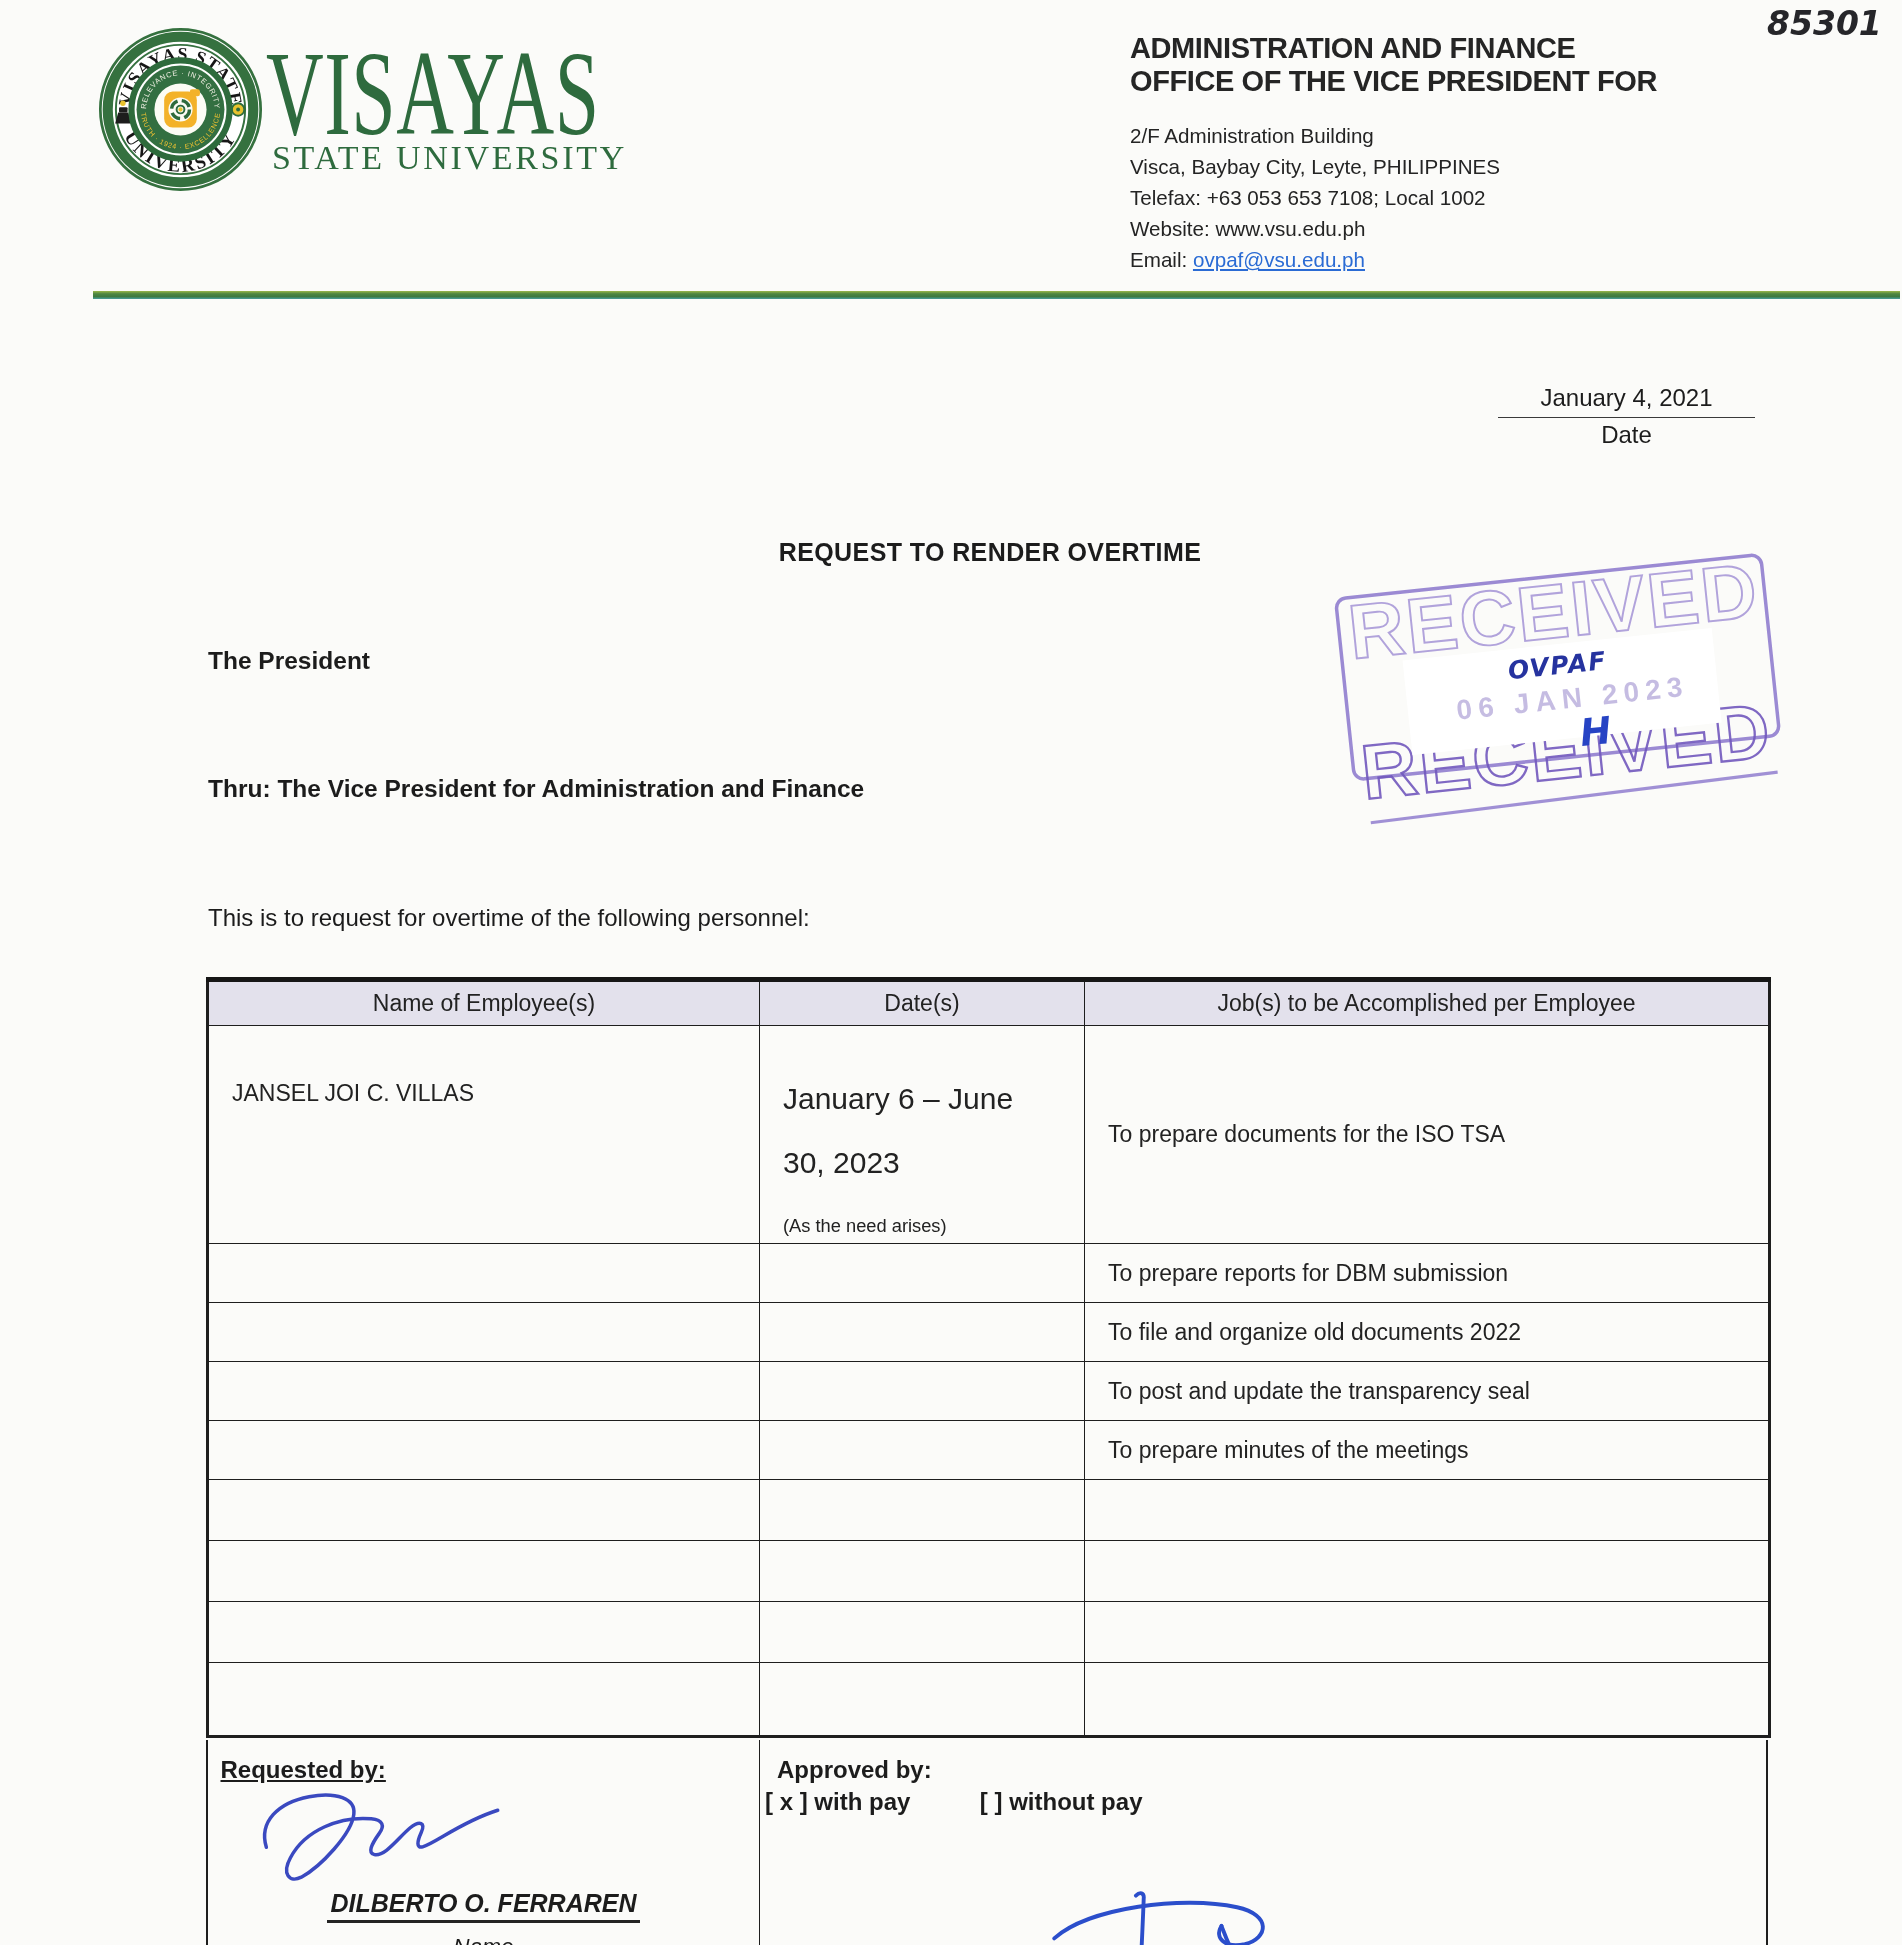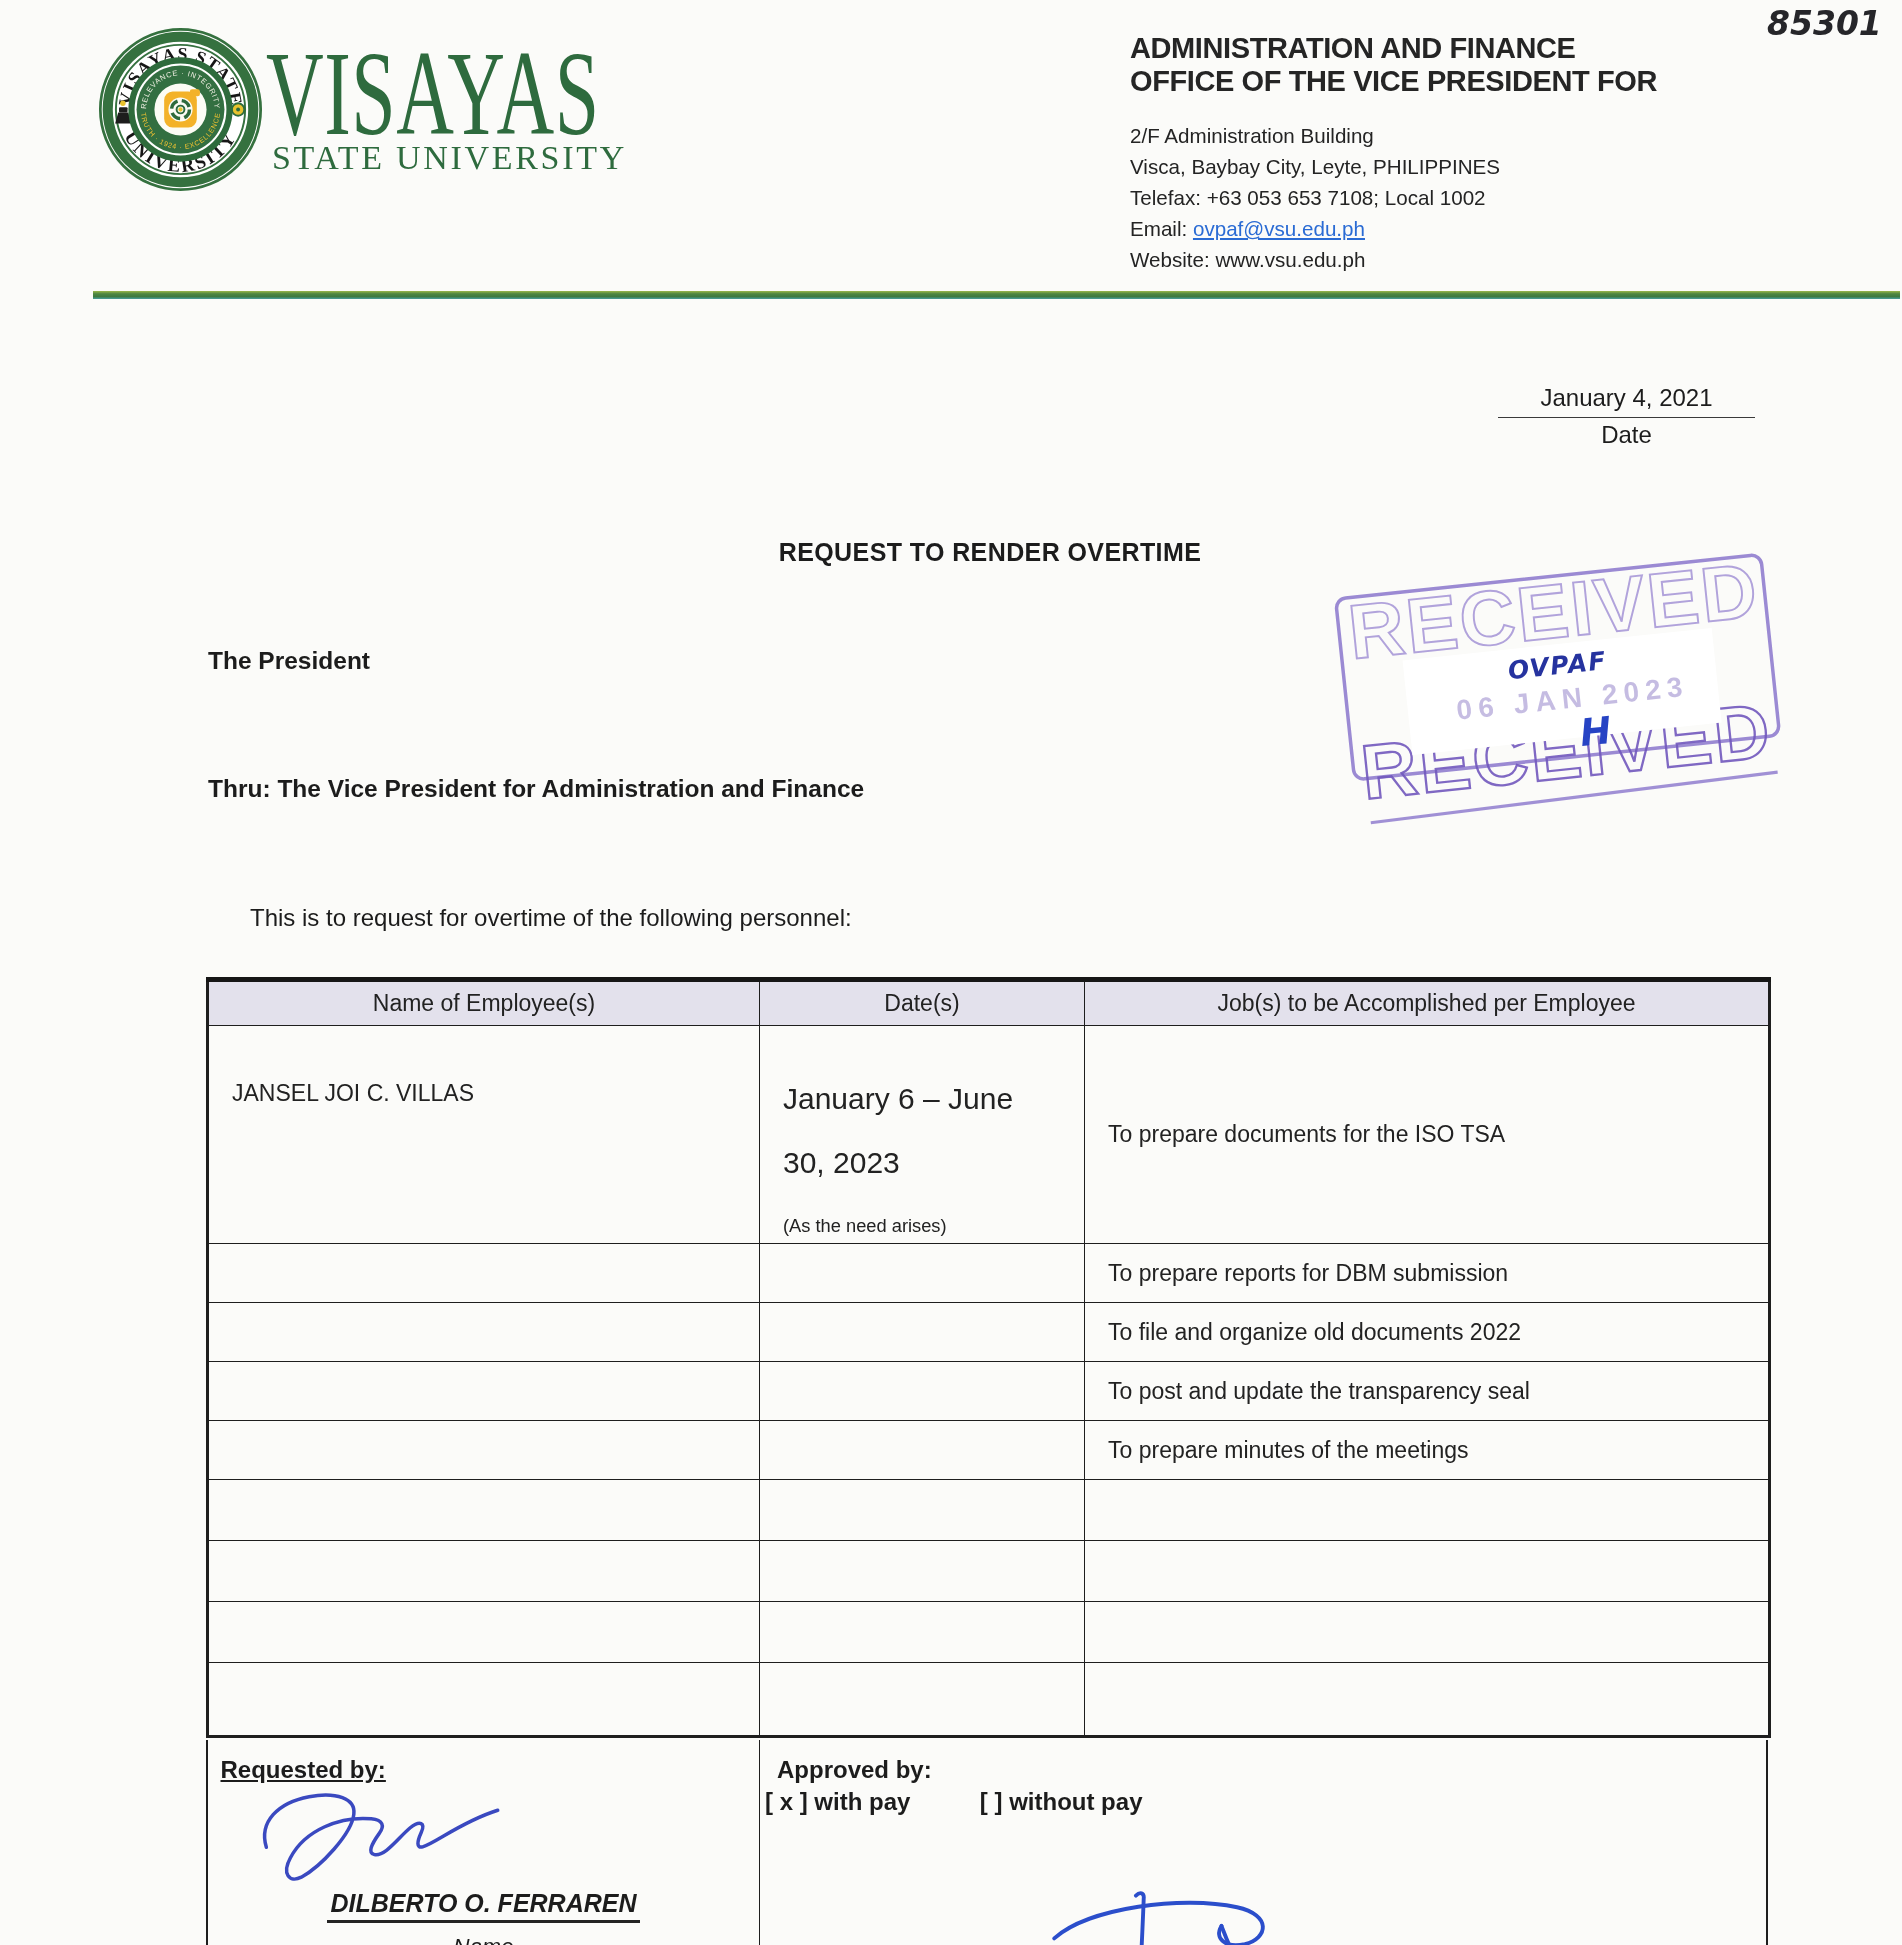--- a/index.html
+++ b/index.html
@@ -35,21 +35,21 @@
     font-size:33px;font-weight:bold;font-style:italic;
     font-family:"DejaVu Sans",sans-serif;color:#26262a;
     transform:rotate(-5deg);white-space:nowrap;
   }
 
   
   .date-value{font-size:24px;text-align:center;border-bottom:1.9px solid #3a3a3a;padding-bottom:4.7px;}
   .date-label{font-size:24px;text-align:center;}
   .doc-title{font-size:25px;font-weight:bold;text-align:center;letter-spacing:0.4px;}
   .b62{font-size:24.5px;font-weight:bold;}
-  .r62{font-size:24px;margin-left:42px;}
+  .r62{font-size:24px;}
 
   
   .stamp-wrap{transform:rotate(-6deg);}
 
   
   table.personnel{
     border-collapse:collapse;table-layout:fixed;width:1562px;
     border:3.1px solid #1e1e1e;border-top:5px solid #161616;
     font-size:23px;color:#222;
   }
@@ -143,22 +143,22 @@
     <span class="wordmark2">STATE UNIVERSITY</span>
   </div>
 
   <div class="abs" style="left:1130px;top:32px;width:763px;">
     <div class="office-title">ADMINISTRATION AND FINANCE</div>
     <div class="office-title">OFFICE OF THE VICE PRESIDENT FOR</div>
     <div class="office-details" style="margin-top:22px;">
       <div>2/F Administration Building</div>
       <div>Visca, Baybay City, Leyte, PHILIPPINES</div>
       <div>Telefax: +63 053 653 7108; Local 1002</div>
+      <div>Website: www.vsu.edu.ph</div>
       <div><span>Email: </span><span class="email-link">ovpaf@vsu.edu.ph</span></div>
-      <div>Website: www.vsu.edu.ph</div>
     </div>
   </div>
 
   <div class="abs green-rule" style="left:93px;top:291px;width:1807px;height:7.8px;"></div>
 
   <div class="abs date-value" style="left:1498px;top:384px;width:257px;">January 4, 2021</div>
   <div class="abs date-label" style="left:1498px;top:421px;width:257px;">Date</div>
 
   <div class="abs doc-title" style="left:601px;top:538px;width:778px;">REQUEST TO RENDER OVERTIME</div>
 

